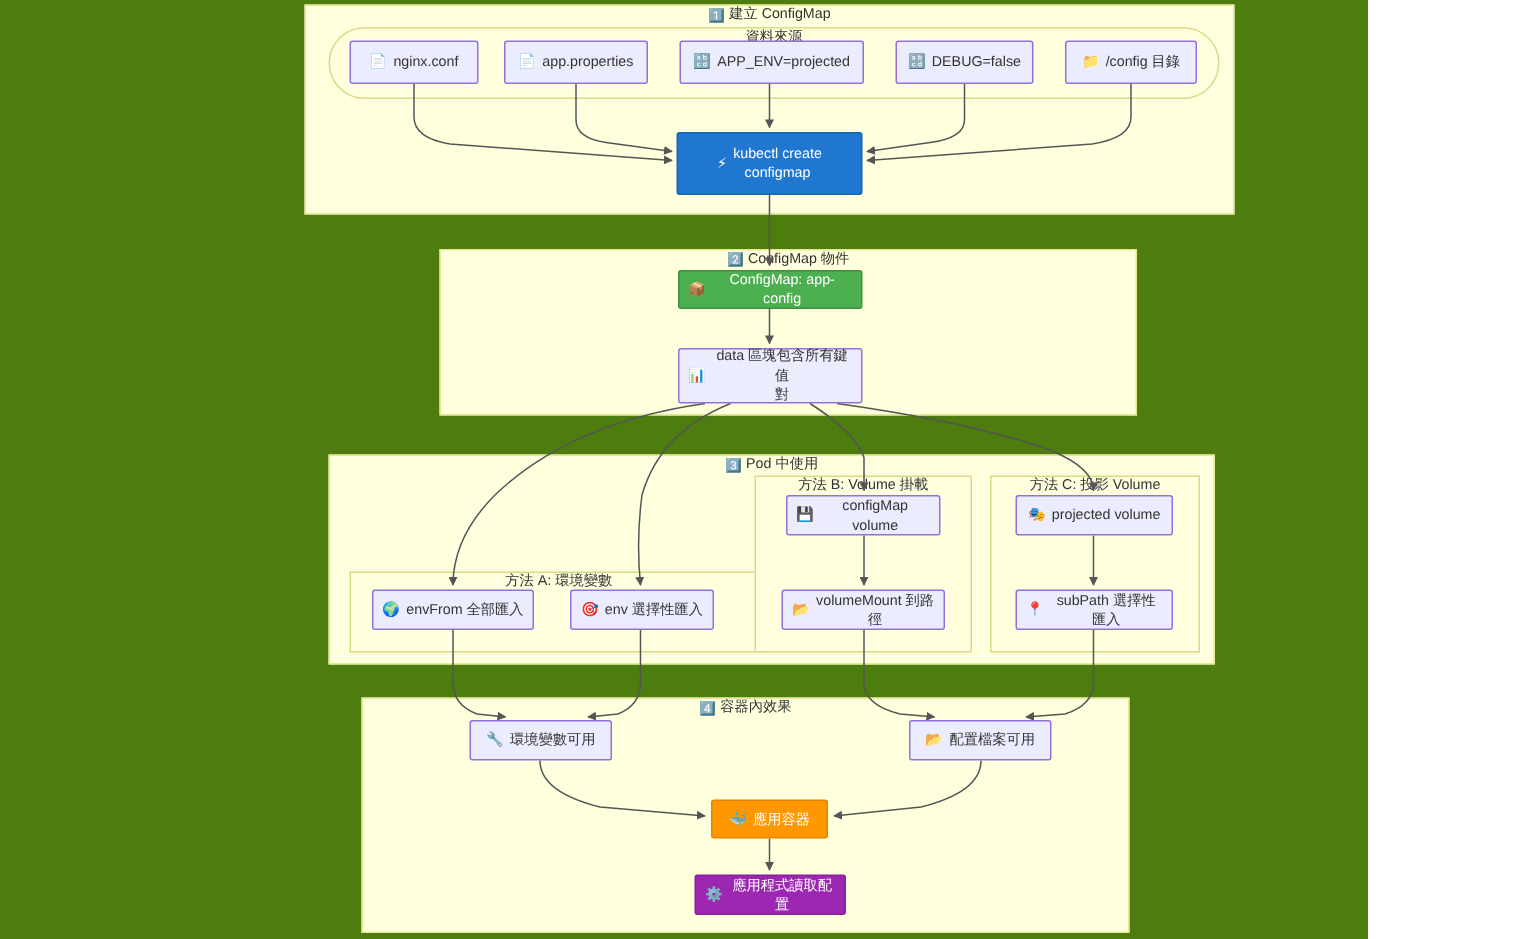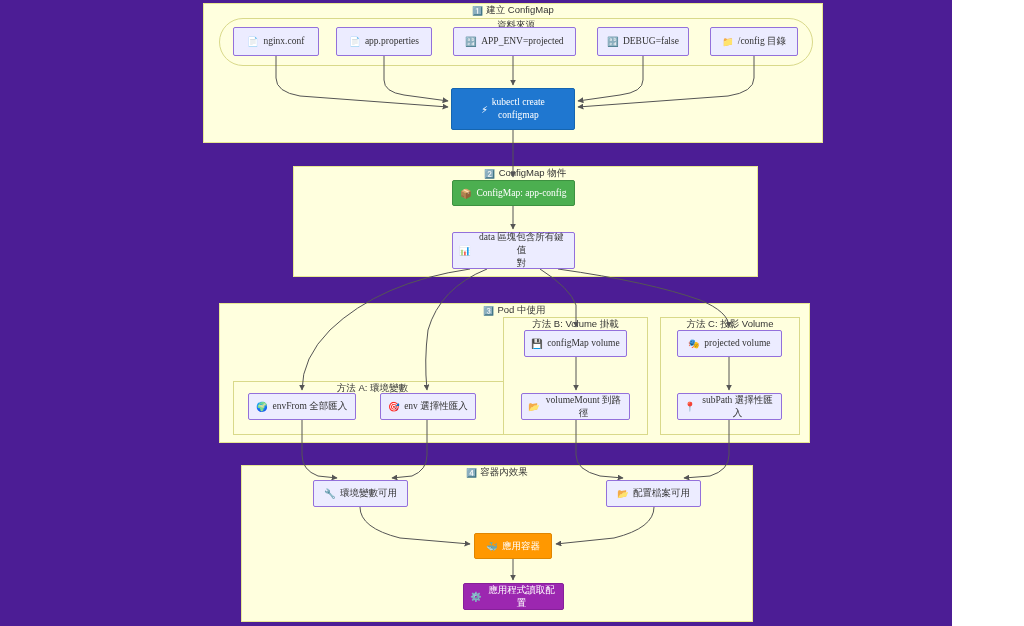--- a/index.html
+++ b/index.html
@@ -6,22 +6,21 @@
     margin: 0;
     padding: 0;
     background: #ffffff;
     font-family: "Liberation Sans", "DejaVu Sans", sans-serif;
   }
   #canvas {
     position: relative;
     width: 912px;
     height: 626px;
     overflow: hidden;
-    background: #4c1d95;
-    padding-left: 40px;
+    background: #4d7c0f;
   }
   svg#edges {
     position: absolute;
     left: 0; top: 0;
     width: 1024px;
     height: 626px;
     pointer-events: none;
     z-index: 5;
   }
   .cluster {
@@ -87,21 +86,21 @@
   }
   .node.purple {
     background: #9c27b0;
     border: 1px solid #86209a;
     color: #ffffff;
   }
   .node .ic {
     margin-right: 4px;
     font-size: 9.5px;
   }
-  .node .lbl { white-space: pre-line; font-family: Liberation Serif, serif; }
+  .node .lbl { white-space: pre-line; }
 </style>
 </head>
 <body>
 
 <div id="canvas">
 
   <div class="cluster" style="left:203px; top:3px; width:620px; height:140px;">
     <div class="cluster-label">
       <span class="badge">1️⃣</span>
       <span>建立 ConfigMap</span>

